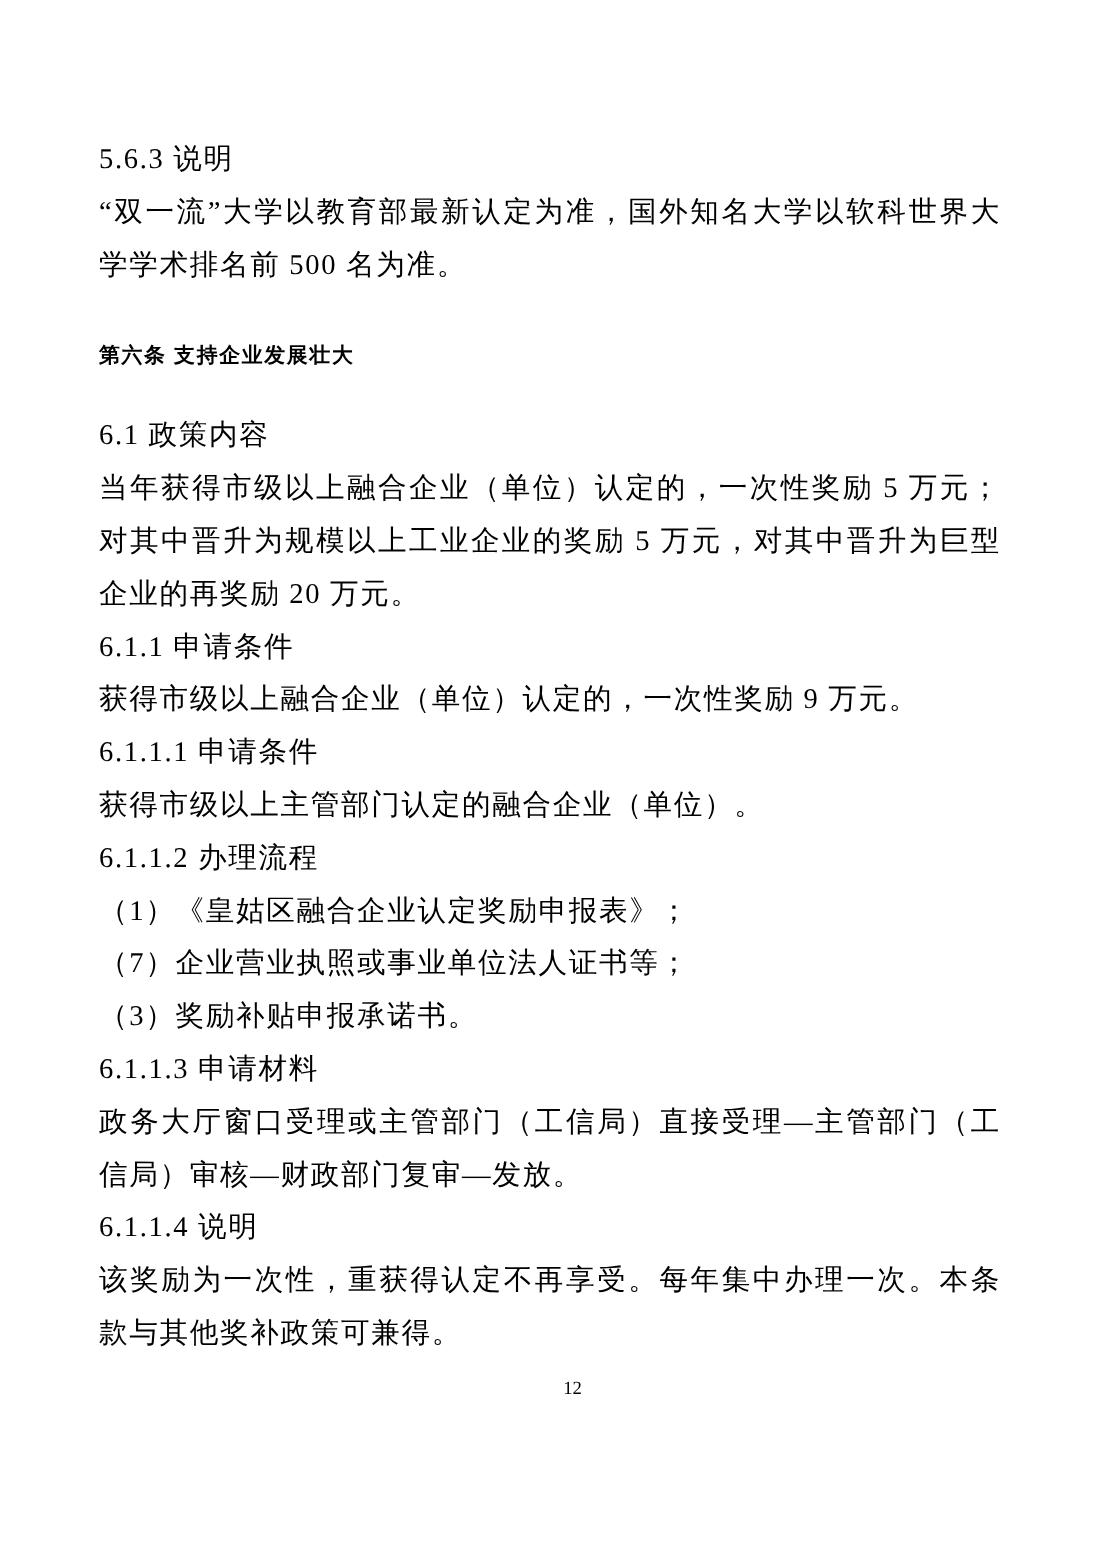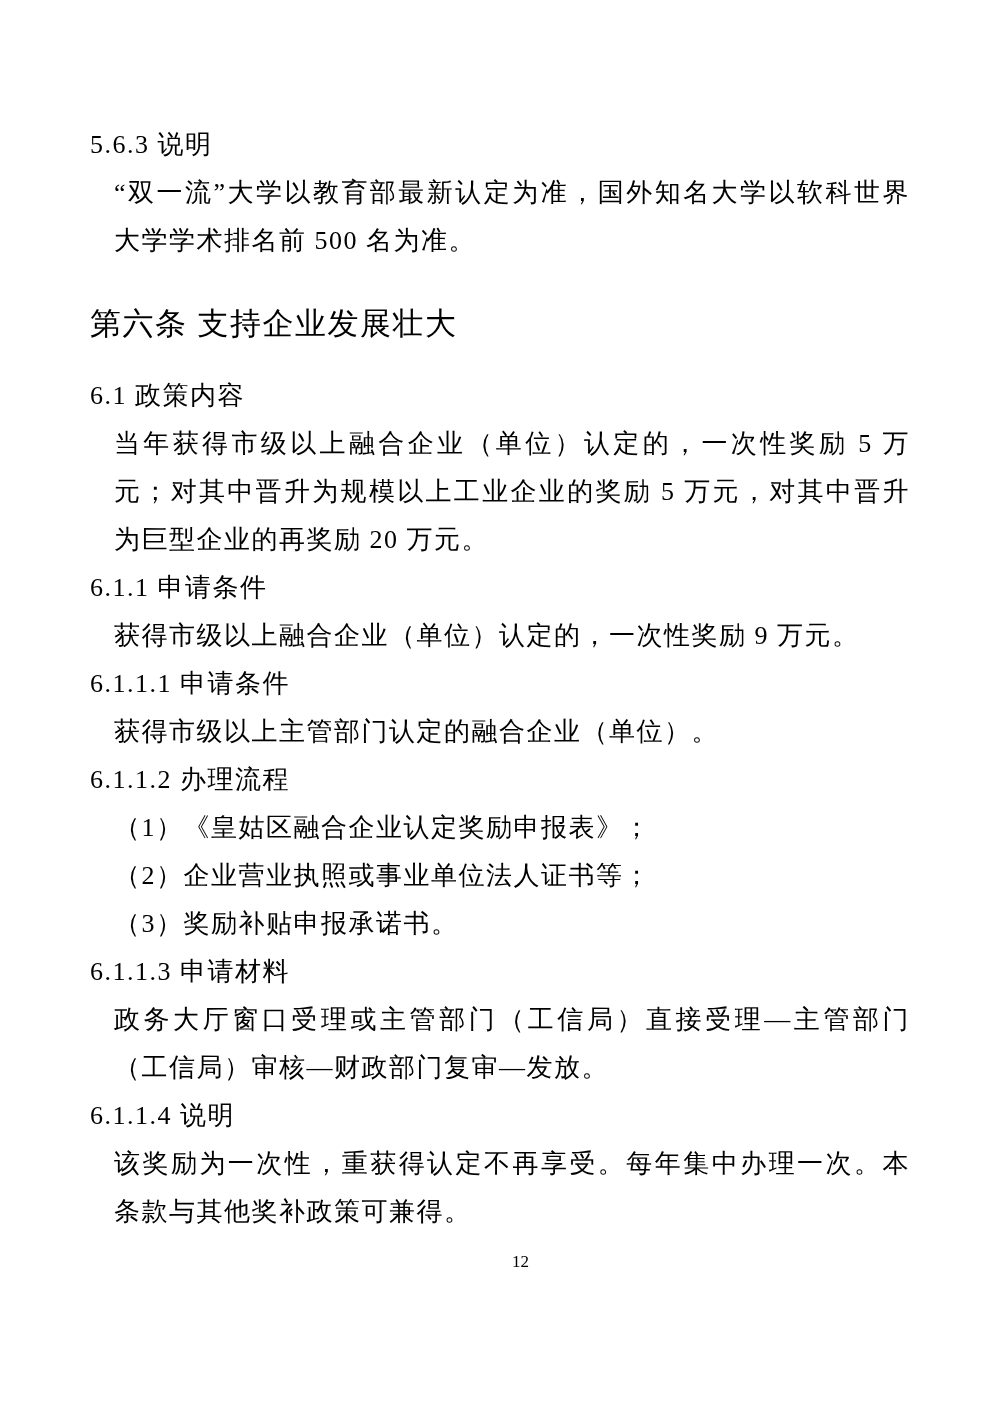--- a/index.html
+++ b/index.html
@@ -25,29 +25,28 @@
   }
   .para, .sub {
     font-size: 26px;
     line-height: 48px;
     margin: 0;
     letter-spacing: 1.5px;
   }
   .para {
     text-align: justify;
     text-justify: inter-ideograph;
-    margin-left: 24px;
   }
   .sub {
     text-align: left;
   }
   .article-heading {
     font-family: "Liberation Sans", "DejaVu Sans", sans-serif;
-    font-weight: 400;
-    font-size: 31px;
+    font-weight: 700;
+    font-size: 19px;
     line-height: 50px;
     margin: 34px 0 23px 0;
     letter-spacing: 1.5px;
   }
   .page-number {
     position: absolute;
     left: 0;
     right: 0;
     top: 1250px;
     text-align: center;
@@ -66,21 +65,21 @@
     <p class="para">“双一流”大学以教育部最新认定为准，国外知名大学以软科世界大学学术排名前 500 名为准。</p>
     <h1 class="article-heading">第六条 支持企业发展壮大</h1>
     <p class="sub">6.1 政策内容</p>
     <p class="para">当年获得市级以上融合企业（单位）认定的，一次性奖励 5 万元；对其中晋升为规模以上工业企业的奖励 5 万元，对其中晋升为巨型企业的再奖励 20 万元。</p>
     <p class="sub">6.1.1 申请条件</p>
     <p class="para">获得市级以上融合企业（单位）认定的，一次性奖励 9 万元。</p>
     <p class="sub">6.1.1.1 申请条件</p>
     <p class="para">获得市级以上主管部门认定的融合企业（单位）。</p>
     <p class="sub">6.1.1.2 办理流程</p>
     <p class="para">（1）《皇姑区融合企业认定奖励申报表》；</p>
-    <p class="para">（2）企业营业执照或事业单位法人证书等；</p>
+    <p class="para">（7）企业营业执照或事业单位法人证书等；</p>
     <p class="para">（3）奖励补贴申报承诺书。</p>
     <p class="sub">6.1.1.3 申请材料</p>
     <p class="para">政务大厅窗口受理或主管部门（工信局）直接受理—主管部门（工信局）审核—财政部门复审—发放。</p>
     <p class="sub">6.1.1.4 说明</p>
     <p class="para">该奖励为一次性，重获得认定不再享受。每年集中办理一次。本条款与其他奖补政策可兼得。</p>
   </div>
   <div class="page-number">12</div>
 </div>
 
 </body></html>

